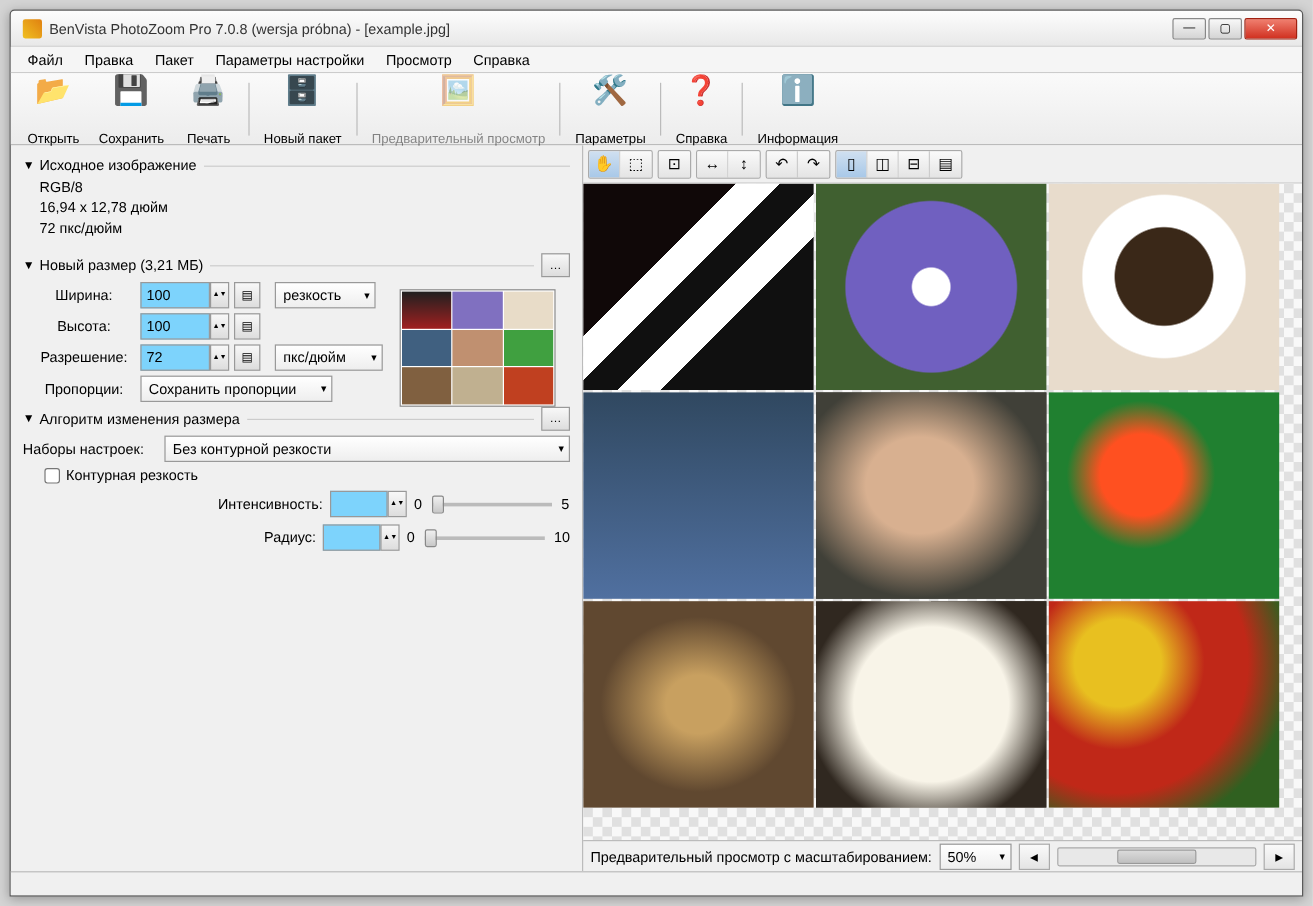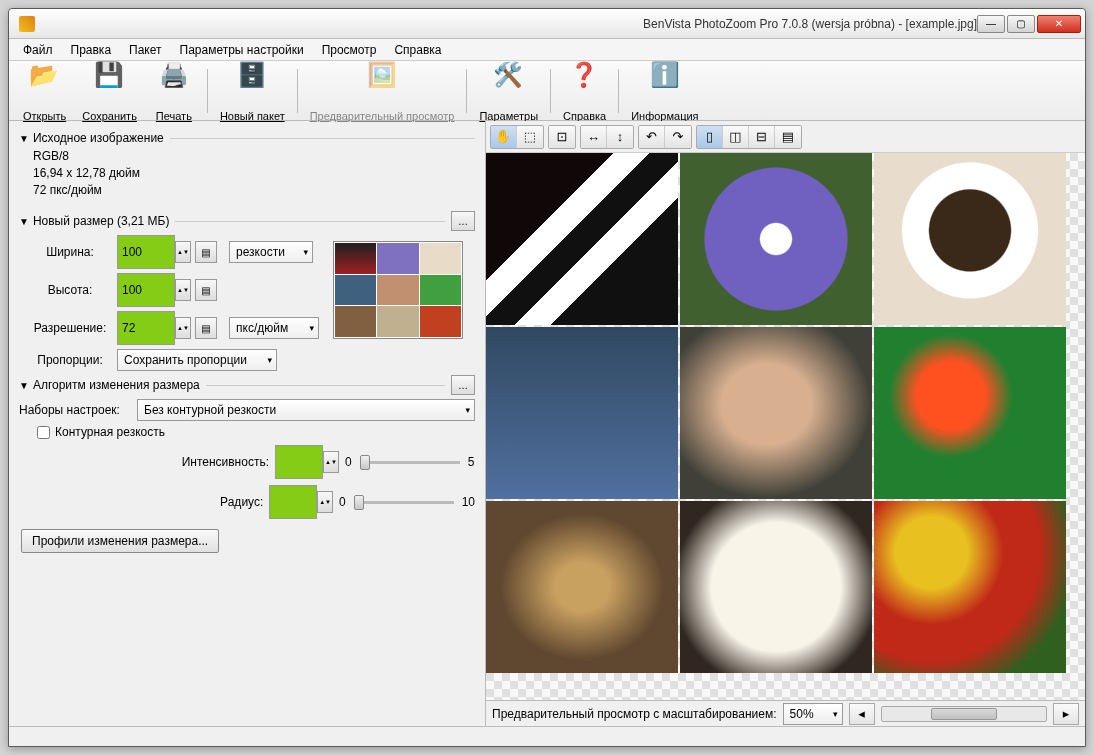--- a/index.html
+++ b/index.html
@@ -1,46 +1,46 @@
 <!DOCTYPE html>
 <html><head>
 <meta charset="utf-8">
 <style>
 * { box-sizing: border-box; margin: 0; padding: 0; font-family: "Segoe UI", Tahoma, sans-serif; font-size: 12px; }
 body { background: #d4d4d4; padding: 8px; }
 .window { width: 1078px; height: 739px; background: #f0f0f0; border: 1px solid #5a5a5a; border-radius: 4px 4px 0 0; box-shadow: 0 2px 10px rgba(0,0,0,.3); display: flex; flex-direction: column; }
 .titlebar { height: 30px; background: linear-gradient(#fdfdfd,#e8e8e8); border-bottom: 1px solid #bbb; display: flex; align-items: center; padding: 0 4px; border-radius: 4px 4px 0 0; }
 .titlebar .app-icon { width: 16px; height: 16px; margin: 0 6px; background: linear-gradient(45deg,#f0c020,#e08010); border-radius: 2px; }
-.titlebar .title-text { flex: 1; color: #333; text-align: right; }
+.titlebar .title-text { flex: 1; color: #333; }
 .win-btns { display: flex; gap: 2px; }
 .win-btn { width: 28px; height: 18px; border: 1px solid #888; background: linear-gradient(#f8f8f8,#d4d4d4); border-radius: 2px; display: flex; align-items: center; justify-content: center; font-size: 10px; }
 .win-btn.close { background: linear-gradient(#f08070,#d03020); color: #fff; border-color: #a02010; width: 44px; }
 .menubar { height: 22px; background: #f5f5f5; border-bottom: 1px solid #ccc; display: flex; align-items: center; padding: 0 6px; gap: 2px; }
 .menu-item { padding: 2px 8px; cursor: default; }
 .toolbar { height: 60px; background: linear-gradient(#fafafa,#ececec); border-bottom: 1px solid #bbb; display: flex; align-items: center; padding: 0 6px; }
 .tool-btn { display: flex; flex-direction: column; align-items: center; justify-content: center; padding: 2px 6px; margin: 0 2px; cursor: default; min-width: 54px; }
 .tool-btn .ico { width: 32px; height: 32px; display: flex; align-items: center; justify-content: center; font-size: 24px; }
-.tool-btn .lbl { font-size: 11px; margin-top: 19px; white-space: nowrap; text-decoration: underline; }
+.tool-btn .lbl { font-size: 11px; margin-top: 19px; white-space: nowrap; }
 .tool-btn.disabled { opacity: .45; }
 .tool-sep { width: 1px; height: 44px; background: #bbb; margin: 0 4px; }
 .content { flex: 1; display: flex; overflow: hidden; }
 .left-panel { width: 476px; padding: 6px 10px; overflow-y: auto; }
 .section-head { display: flex; align-items: center; margin: 4px 0; font-size: 12px; }
 .section-head .tri { margin-right: 4px; font-size: 10px; }
 .section-head .line { flex: 1; height: 1px; background: #ccc; margin-left: 6px; }
 .info-line { margin: 3px 0 3px 14px; }
 .thumb { position: absolute; right: 22px; top: 120px; width: 130px; height: 98px; border: 1px solid #888; background: #fff; display: grid; grid-template: repeat(3,1fr)/repeat(3,1fr); gap: 1px; padding: 1px; }
 .thumb div { background: #8090a0; }
 .thumb div:nth-child(1){background:linear-gradient(#202020,#a02020);} .thumb div:nth-child(2){background:#8070c0;} .thumb div:nth-child(3){background:#e8dcc8;}
 .thumb div:nth-child(4){background:#406080;} .thumb div:nth-child(5){background:#c09070;} .thumb div:nth-child(6){background:#40a040;}
 .thumb div:nth-child(7){background:#806040;} .thumb div:nth-child(8){background:#c0b090;} .thumb div:nth-child(9){background:#c04020;}
 .left-panel { position: relative; }
 .form-row { display: flex; align-items: center; margin: 4px 0 4px 10px; }
 .form-row label { width: 82px; text-align: center; margin-right: 6px; }
-.num-input { width: 58px; height: 22px; border: 1px solid #999; padding: 16px 4px; background: #84cc16; }
+.num-input { width: 58px; height: 22px; border: 1px solid #999; padding: 4px 4px; background: #7dd3fc; }
 .spinner { width: 16px; height: 22px; border: 1px solid #999; background: linear-gradient(#f8f8f8,#ddd); display: flex; flex-direction: column; font-size: 6px; align-items: center; justify-content: space-around; }
 .sq-btn { width: 22px; height: 22px; border: 1px solid #999; background: linear-gradient(#f8f8f8,#ddd); margin-left: 4px; display:flex;align-items:center;justify-content:center;font-size:10px; }
 .combo { height: 22px; border: 1px solid #999; background: linear-gradient(#fff,#eee); padding: 0 18px 0 6px; position: relative; display: inline-flex; align-items: center; }
 .combo::after { content: "▾"; position: absolute; right: 4px; font-size: 9px; }
 .wide-combo { width: 100%; }
 .btn { height: 24px; border: 1px solid #888; background: linear-gradient(#fafafa,#e0e0e0); padding: 0 10px; border-radius: 2px; }
 .dots-btn { width: 24px; height: 20px; border: 1px solid #999; background: linear-gradient(#f8f8f8,#ddd); font-size: 10px; display:inline-flex;align-items:center;justify-content:center; }
 .checkbox-row { display: flex; align-items: center; margin: 4px 0 4px 18px; }
 .checkbox-row input { margin-right: 5px; }
 .slider-row { display: flex; align-items: center; margin: 6px 0 6px 10px; }
@@ -164,21 +164,21 @@
           <span class="dots-btn" style="margin-left:6px">…</span>
         </div>
 
       <div class="form-row">
         <label>Ширина:</label>
         <input class="num-input" value="100" style="">
         <div class="spinner">▲▼</div>
         <div class="sq-btn">▤</div>
         <div style="width:12px"></div>
         <div class="combo" style="width:84px">
-            <span>резкости</span>
+            <span>резкость</span>
           </div>
       </div>
       <div class="form-row">
         <label>Высота:</label>
         <input class="num-input" value="100" style="">
         <div class="spinner">▲▼</div>
         <div class="sq-btn">▤</div>
       </div>
       <div class="form-row">
         <label>Разрешение:</label>
@@ -228,21 +228,20 @@
         <label>Радиус:</label>
         <input class="num-input" style="width: 48px;" value="">
         <div class="spinner">▲▼</div>
         <span style="margin-left:6px">0</span>
         <div class="slider-track">
             <div class="slider-thumb"></div>
           </div>
         <span>10</span>
       </div>
 
-      <div style="margin:10px 2px"><button class="btn"><span>Профили изменения размера...</span></button></div>
     </div>
 
     <div class="right-panel">
       <div class="preview-toolbar">
         <div class="ptb-grp">
           <div class="ptb-btn active">✋</div>
           <div class="ptb-btn">⬚</div>
         </div>
         <div class="ptb-grp">
             <div class="ptb-btn">⊡</div>

